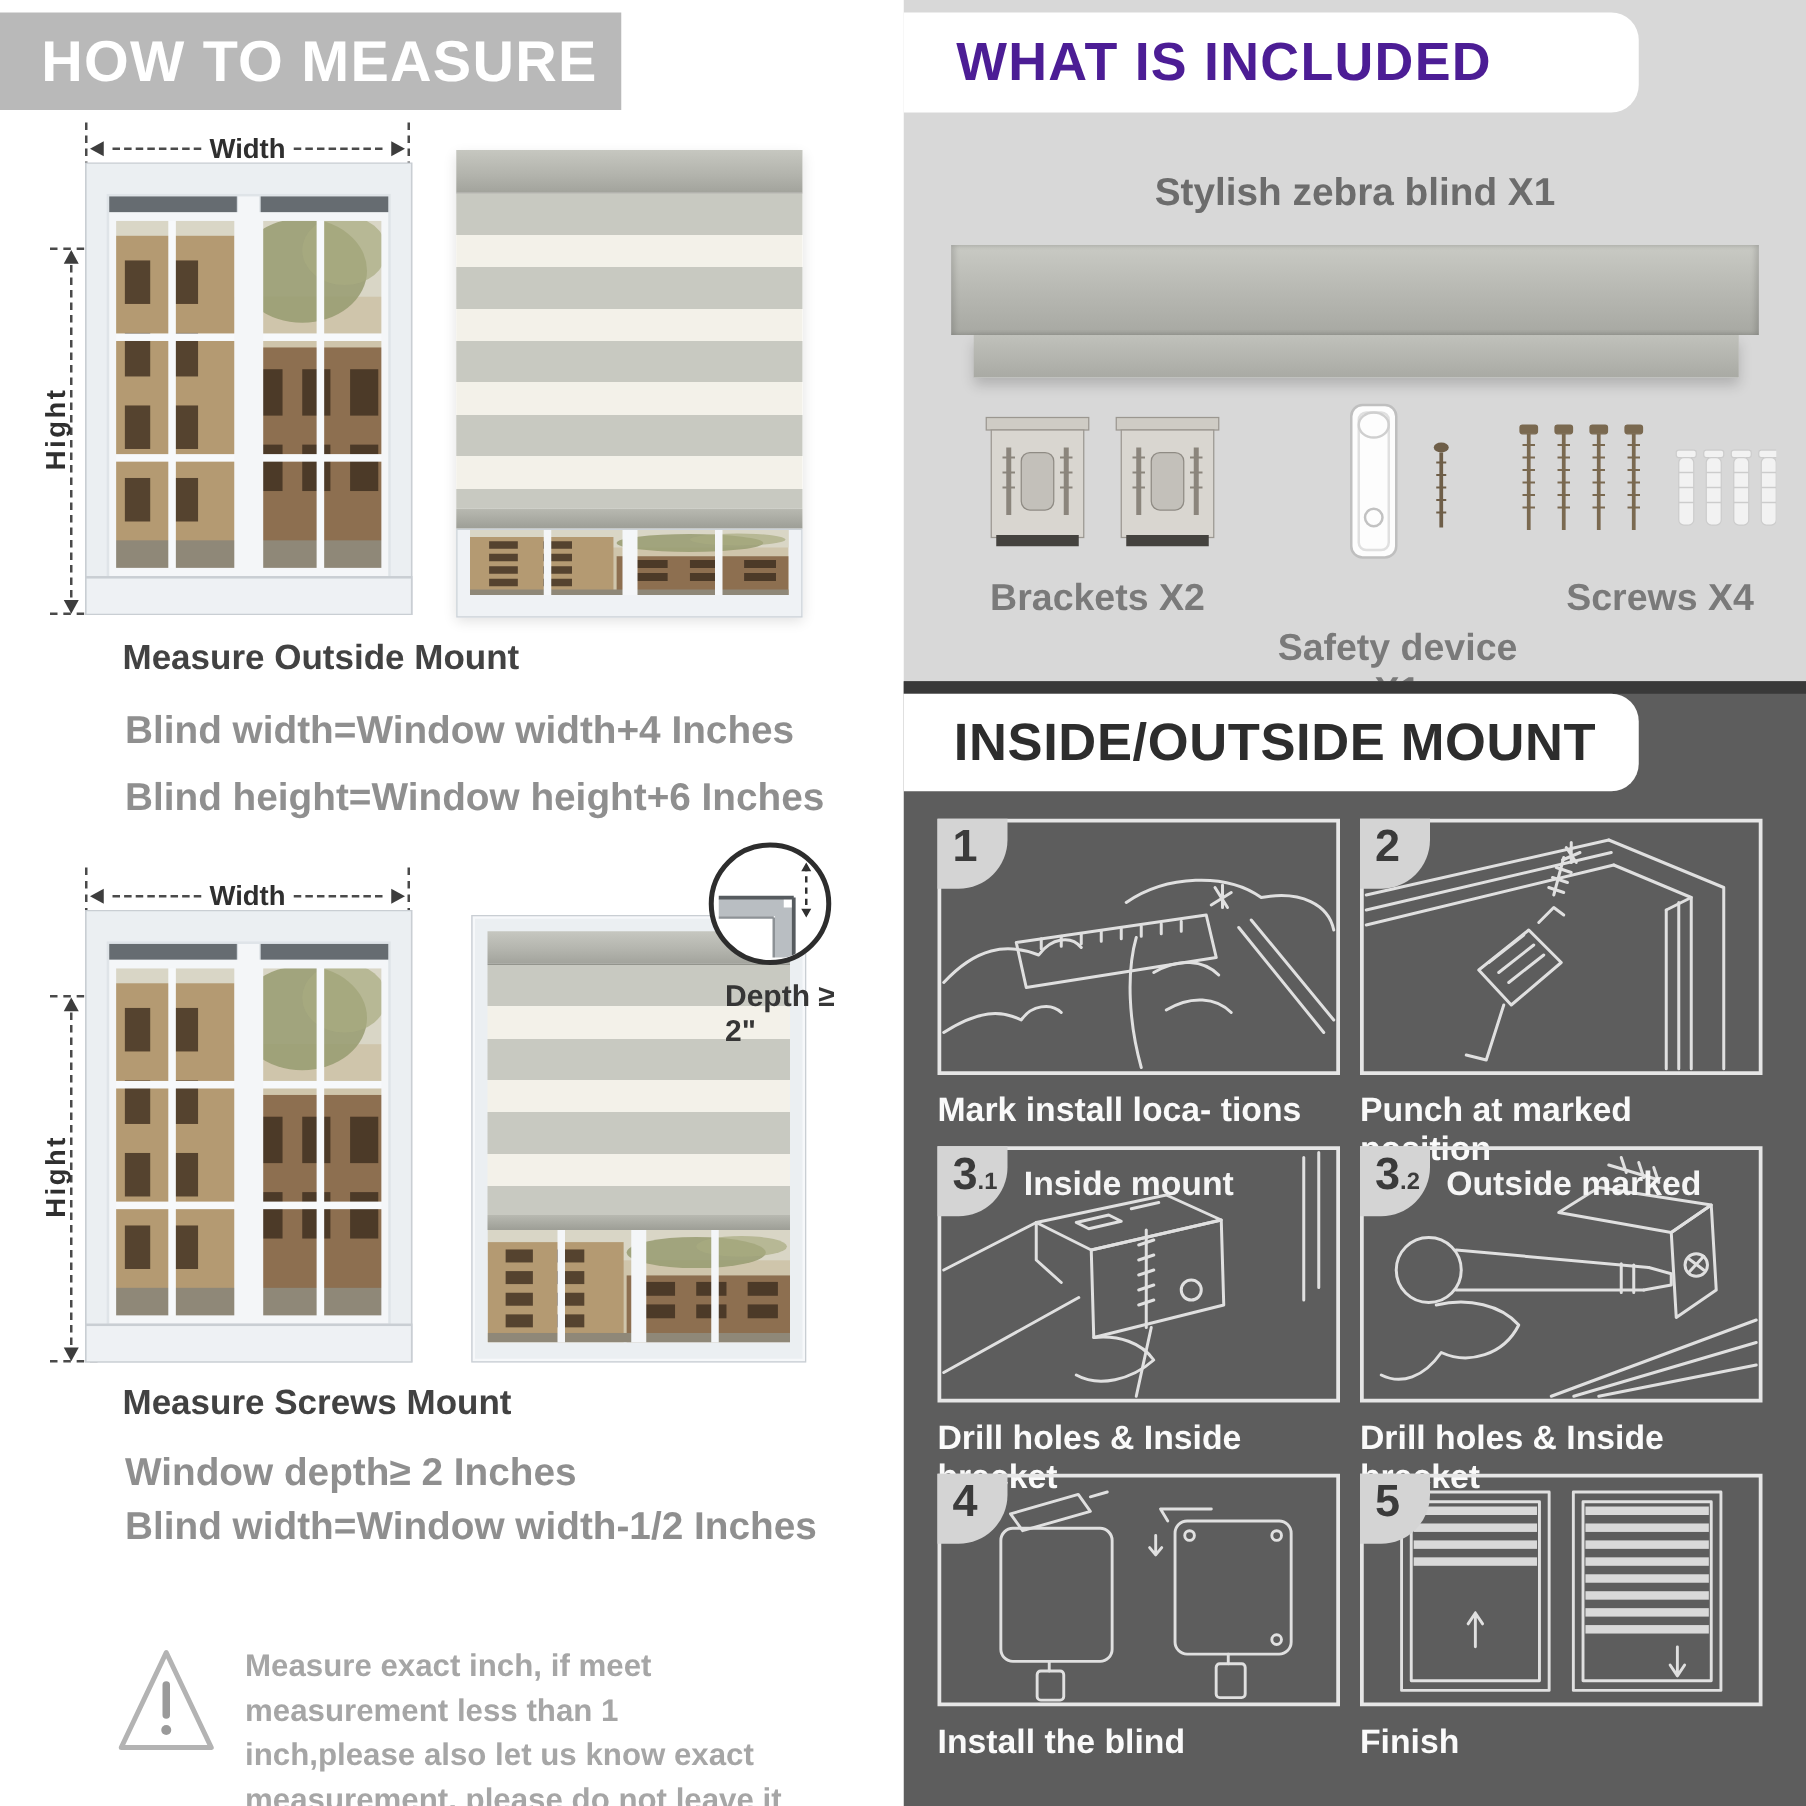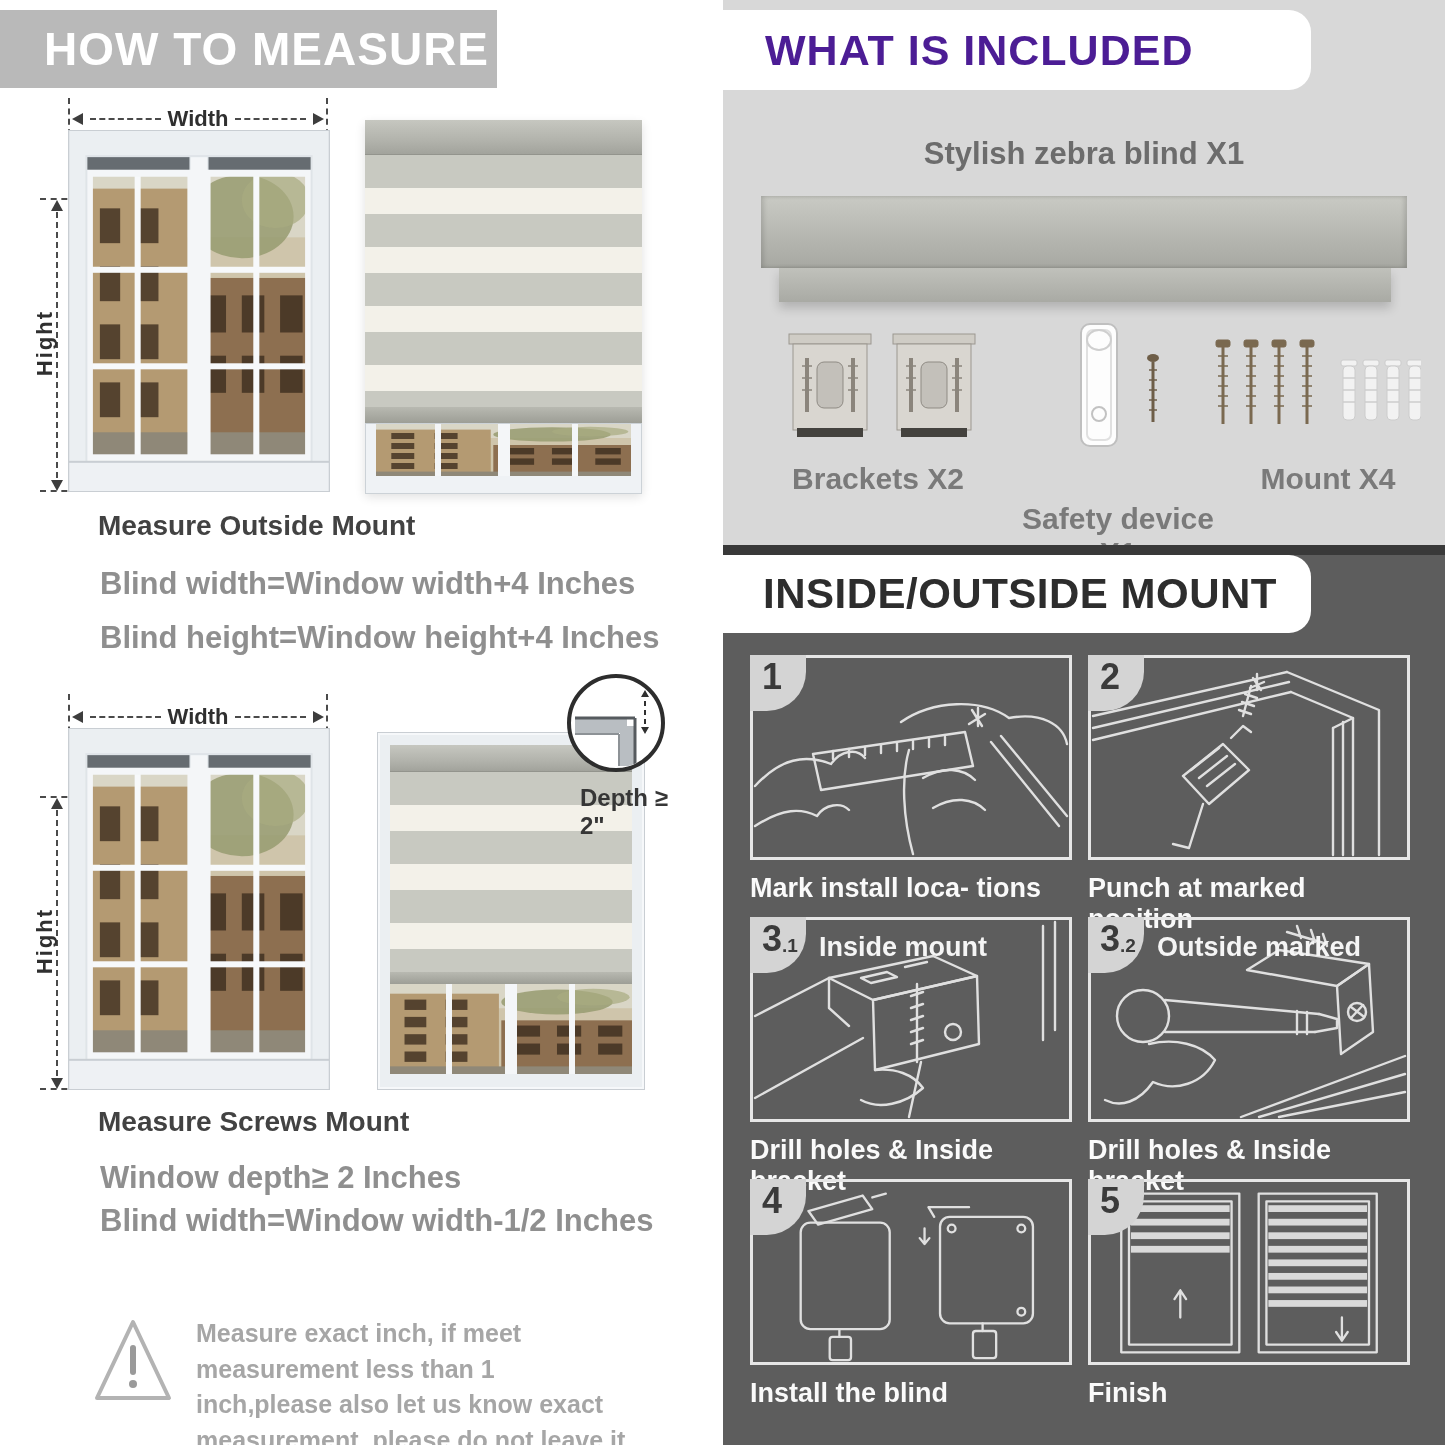--- a/index.html
+++ b/index.html
@@ -1,21 +1,21 @@
 <!DOCTYPE html>
 <html><head>
 <meta charset="utf-8">
 <style>
   html,body{margin:0;padding:0;background:#fff;}
   .page{position:relative;width:1445px;height:1445px;background:#ffffff;overflow:hidden;
         font-family:"Liberation Sans", sans-serif;}
   .abs{position:absolute;}
   
   .left-banner{position:absolute;left:0;top:10px;width:497px;height:78px;background:#b9b9b9;
-ing    border-radius:0 20px 20px 0;display:flex;align-items:center;padding-left:44px;box-sizing:border-box;}
+ing    border-radius:0 20px 20px 0;display:flex;align-items:center;padding-left:33px;box-sizing:border-box;}
   .left-banner span{color:#ffffff;font-size:46px;font-weight:bold;letter-spacing:1px;}
   .section-title{position:absolute;font-size:28px;font-weight:bold;color:#424242;}
   .section-line{position:absolute;font-size:31px;font-weight:bold;color:#8f8f8f;}
   
   .vd{position:absolute;width:0;border-left:2px dashed #4a4a4a;}
   .hd{position:absolute;height:0;border-top:2px dashed #4a4a4a;}
   .wanno{position:absolute;display:flex;align-items:center;gap:7px;}
   .wanno .dash{flex:1;height:0;border-top:2px dashed #4a4a4a;}
   .wanno .lbl{font-size:22px;font-weight:bold;color:#2f2f2f;white-space:nowrap;}
   .tri{width:0;height:0;position:relative;}
@@ -165,21 +165,21 @@
             </svg></div>
         <div class="mull" style="left:50%;margin-left:-6px;width:12px;"></div>
         <div class="mull" style="left:25%;width:6px;"></div>
         <div class="mull" style="left:75%;width:6px;"></div>
       </div>
     </div>
   </div>
 
   <div class="section-title" style="left:98px;top:510px;">Measure Outside Mount</div>
   <div class="section-line" style="left:100px;top:566px;">Blind width=Window width+4 Inches</div>
-  <div class="section-line" style="left:100px;top:620px;">Blind height=Window height+4 Inches</div>
+  <div class="section-line" style="left:100px;top:620px;">Blind height=Window height+6 Inches</div>
 
   <div class="abs" style="left:40px;top:688px;width:632px;height:412px;">
     <div class="vd" style="left:28px;top:6px;height:60px;"></div>
     <div class="vd" style="left:286px;top:6px;height:60px;"></div>
     <div class="wanno" style="left:32px;top:16px;width:252px;">
       <span class="tri tri-l"></span>
       <span class="dash"></span>
       <span class="lbl">Width</span>
       <span class="dash"></span>
       <span class="tri tri-r"></span>
@@ -314,21 +314,21 @@
         <g transform="translate(204,0)">
             <rect x="-8" y="22" width="16" height="6" rx="2"></rect>
             <rect x="-6" y="28" width="12" height="54" rx="4"></rect>
             <path d="M-6,40 h12 M-6,52 h12 M-6,64 h12" fill="none" stroke-width="1.3"></path>
           </g>
       </g>
     </svg>
 
     <div class="item-label" style="left:40px;width:230px;">Brackets X2</div>
     <div class="item-label" style="left:285px;width:220px;margin-top:40px;">Safety device X1</div>
-    <div class="item-label" style="left:505px;width:200px;">Mount X4</div>
+    <div class="item-label" style="left:505px;width:200px;">Screws X4</div>
   </div>
 
   <div class="right-dark">
     <div class="dark-strip"></div>
     <div class="mount-banner">
       <span>INSIDE/OUTSIDE MOUNT</span>
     </div>
 
     <div class="step" style="left:27px;top:110px;">
       <div class="panel">

